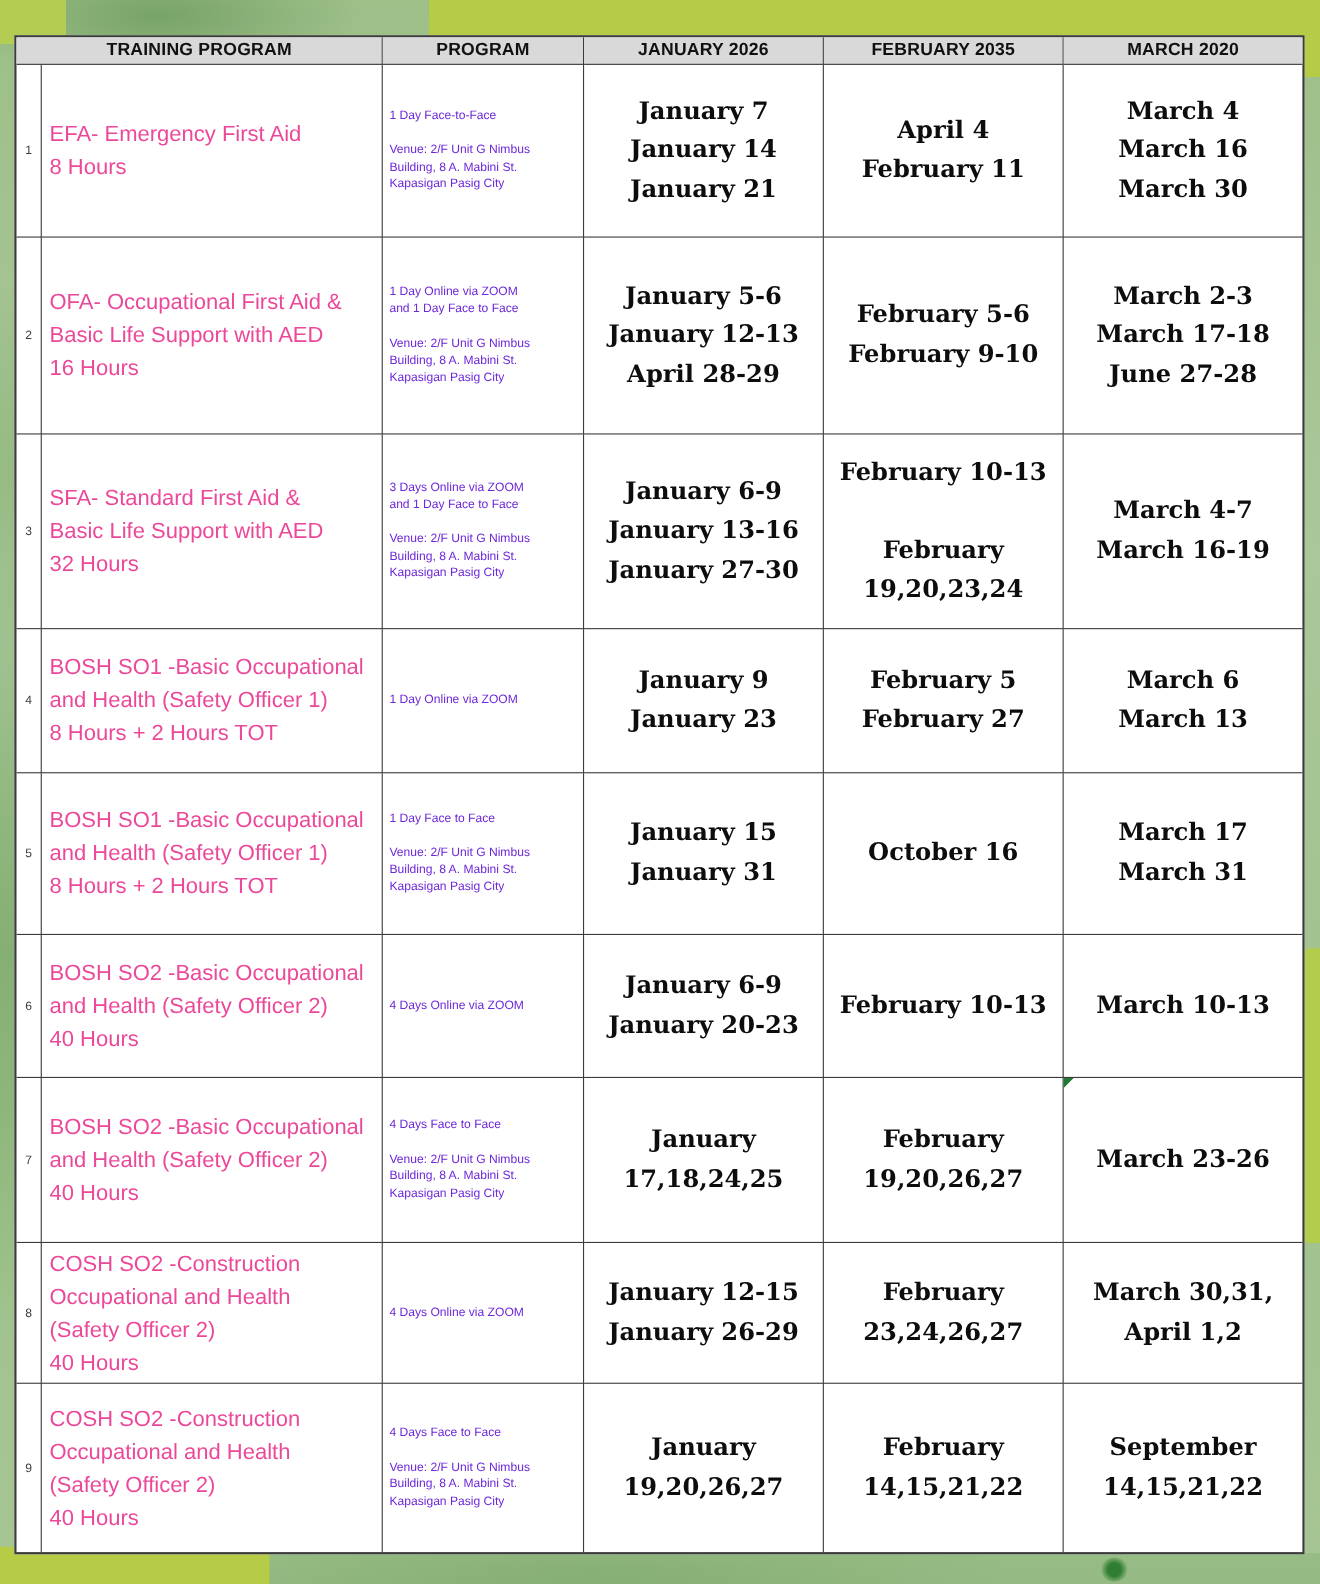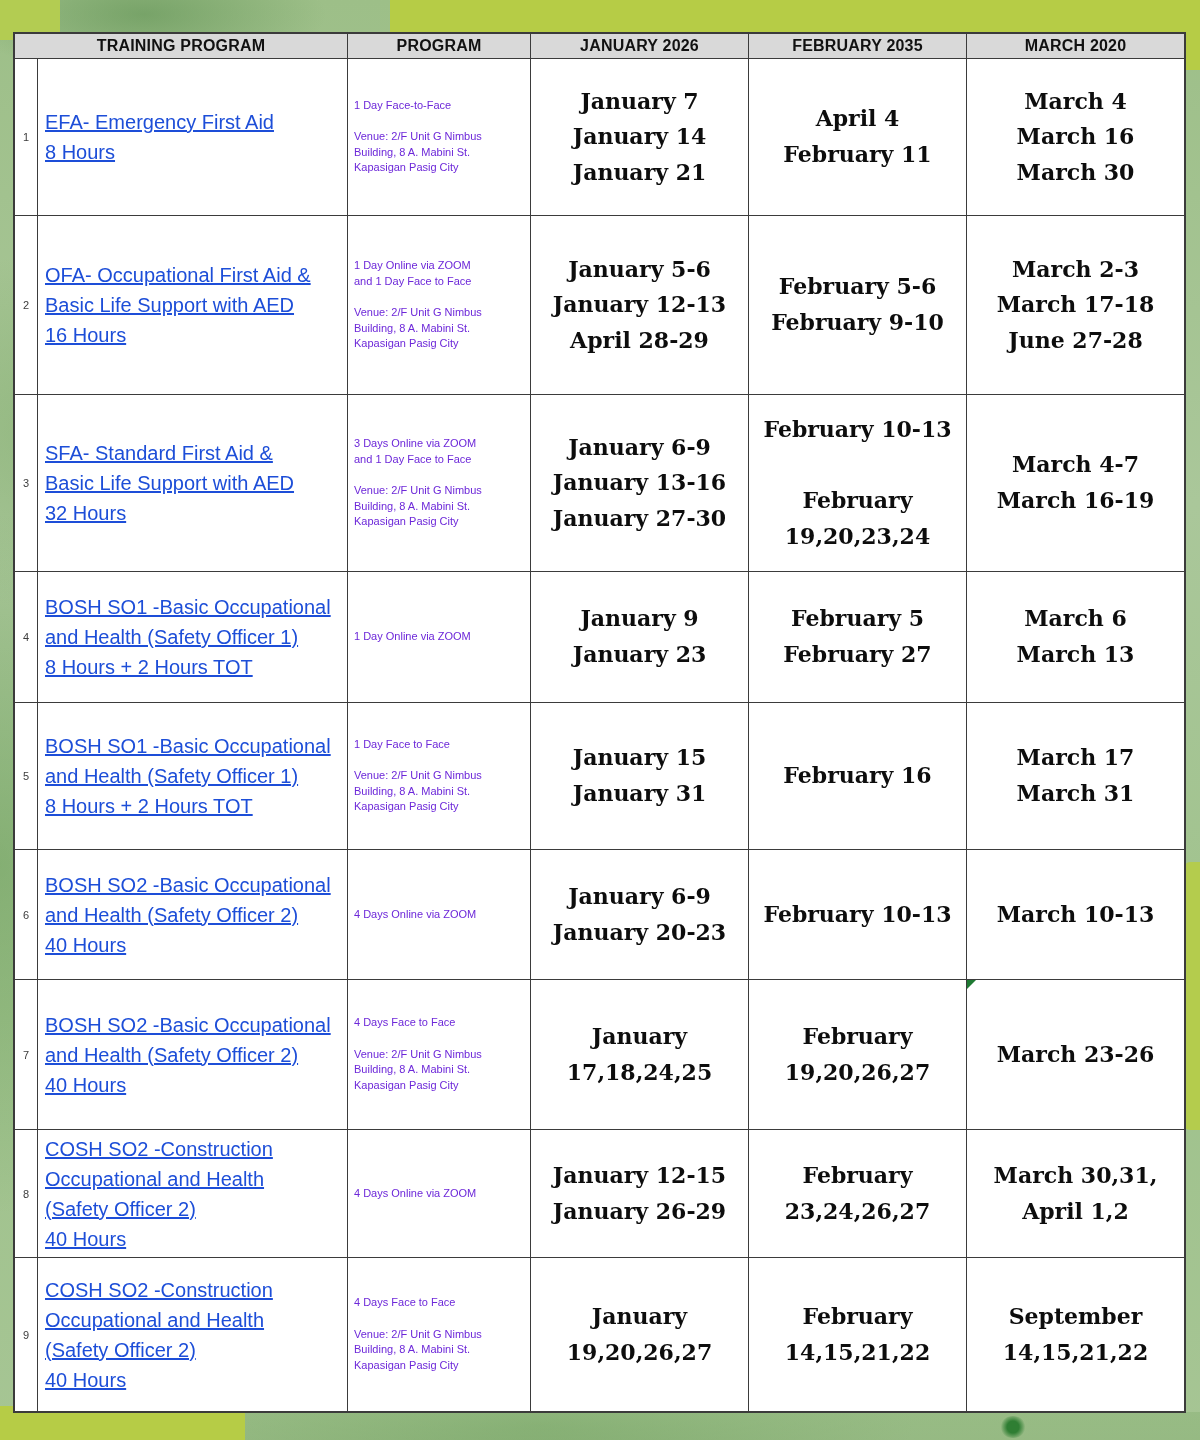--- a/index.html
+++ b/index.html
@@ -65,21 +65,21 @@
     font-family: "Liberation Sans", sans-serif;
   }
   .hcell.span2 { grid-column: 1 / 3; }
 
   .numcell {
     align-items: center;
     font-size: 11px; color: #3c3c3c;
   }
   .progcell {
     padding: 4px 4px 4px 7px;
-    font-size: 20px; line-height: 1.5; color: #1d4ed8; text-decoration: underline;
+    font-size: 20px; line-height: 1.5; color: #ec4899;
   }
   .platcell {
     padding: 4px 3px 4px 6px;
     font-size: 11px; line-height: 1.42; color: #6d28d9;
   }
   .datecell {
     align-items: center; text-align: center;
     font-family: "DejaVu Serif", serif;
     font-weight: bold; font-size: 22px; line-height: 1.62;
     color: #0d0d0d;
@@ -195,21 +195,21 @@
     <div class="cell progcell">BOSH SO1 -Basic Occupational
 and Health (Safety Officer 1)
 8 Hours + 2 Hours TOT</div>
     <div class="cell platcell">1 Day Face to Face
 
 Venue: 2/F Unit G Nimbus
 Building, 8 A. Mabini St.
 Kapasigan Pasig City</div>
     <div class="cell datecell">January 15
 January 31</div>
-    <div class="cell datecell">February 16</div>
+    <div class="cell datecell">October 16</div>
     <div class="cell datecell last-col">March 17
 March 31</div>
   </div>
 
   <div class="r">
     <div class="cell numcell">6</div>
     <div class="cell progcell">BOSH SO2 -Basic Occupational
 and Health (Safety Officer 2)
 40 Hours</div>
     <div class="cell platcell">4 Days Online via ZOOM</div>

